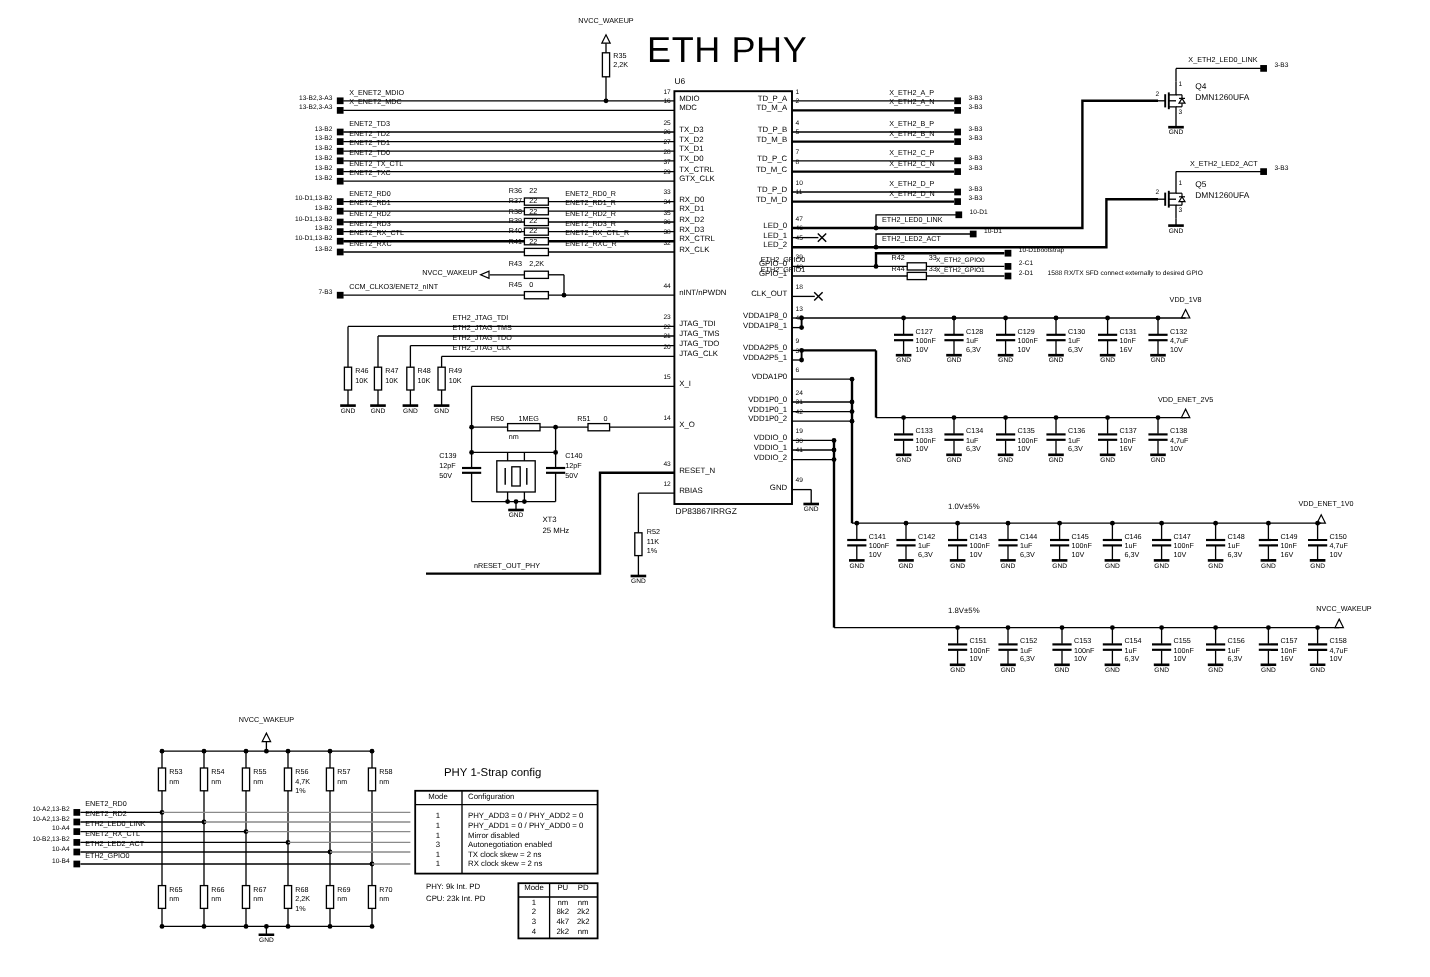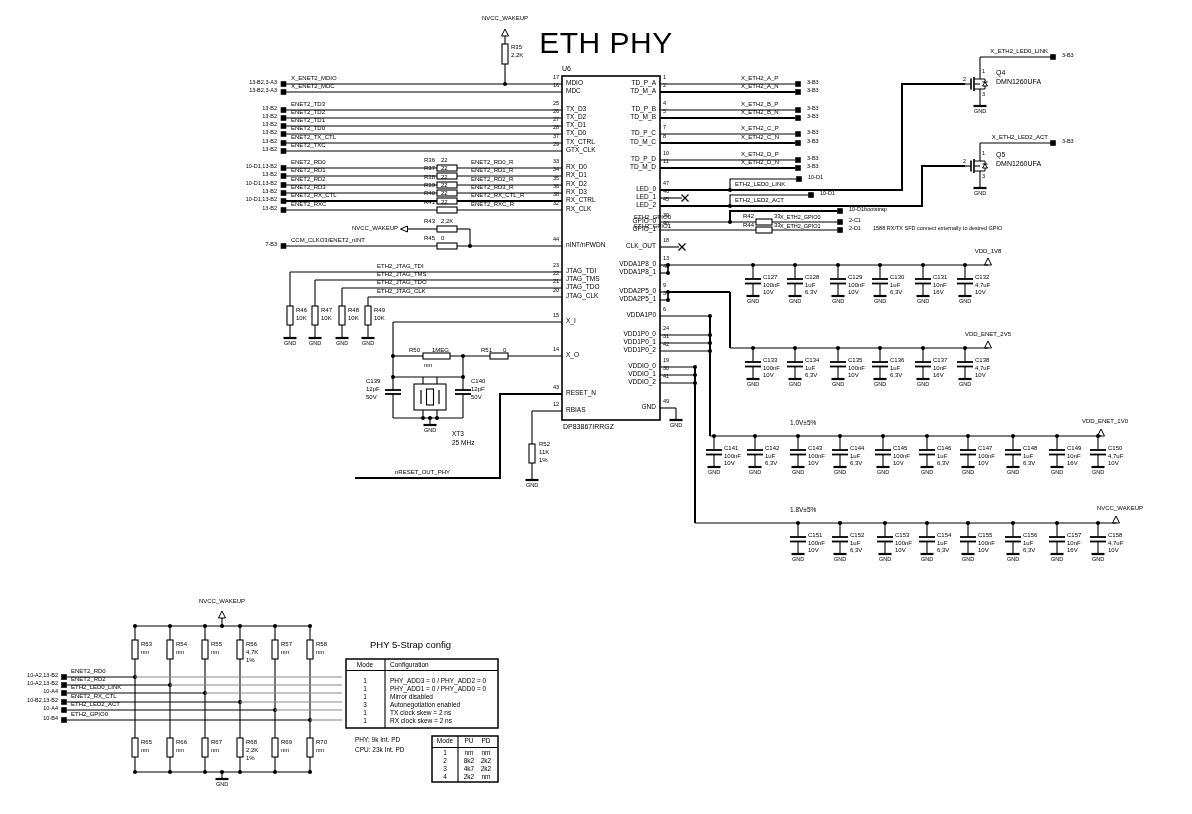--- a/index.html
+++ b/index.html
@@ -912,21 +912,21 @@
       <span class="t6" style="left: 71px; top: 676px;">ENET2_RD2</span>
       <span class="t55 R" style="left: 58px; top: 688.5px;">10-A4</span>
       <span class="t6" style="left: 71px; top: 684px;">ETH2_LED0_LINK</span>
       <span class="t55 R" style="left: 58px; top: 697.5px;">10-B2,13-B2</span>
       <span class="t6" style="left: 71px; top: 693px;">ENET2_RX_CTL</span>
       <span class="t55 R" style="left: 58px; top: 705.5px;">10-A4</span>
       <span class="t6" style="left: 71px; top: 701px;">ETH2_LED2_ACT</span>
       <span class="t55 R" style="left: 58px; top: 715.5px;">10-B4</span>
       <span class="t6" style="left: 71px; top: 711px;">ETH2_GPIO0</span>
       <span class="t55 C" style="left: 222px; top: 781.5px;">GND</span>
-      <span class="t9" style="left: 370px; top: 640px;">PHY 5-Strap config</span>
+      <span class="t9" style="left: 370px; top: 640px;">PHY 1-Strap config</span>
       <span class="t65 C" style="left: 365px; top: 661.5px;">Mode</span>
       <span class="t65" style="left: 390px; top: 661.5px;">Configuration</span>
       <span class="t65 C" style="left: 365px; top: 678px;">1</span>
       <span class="t65" style="left: 390px; top: 678px;">PHY_ADD3 = 0 / PHY_ADD2 = 0</span>
       <span class="t65 C" style="left: 365px; top: 686px;">1</span>
       <span class="t65" style="left: 390px; top: 686px;">PHY_ADD1 = 0 / PHY_ADD0 = 0</span>
       <span class="t65 C" style="left: 365px; top: 694px;">1</span>
       <span class="t65" style="left: 390px; top: 694px;">Mirror disabled</span>
       <span class="t65 C" style="left: 365px; top: 702px;">3</span>
       <span class="t65" style="left: 390px; top: 702px;">Autonegotiation enabled</span>

